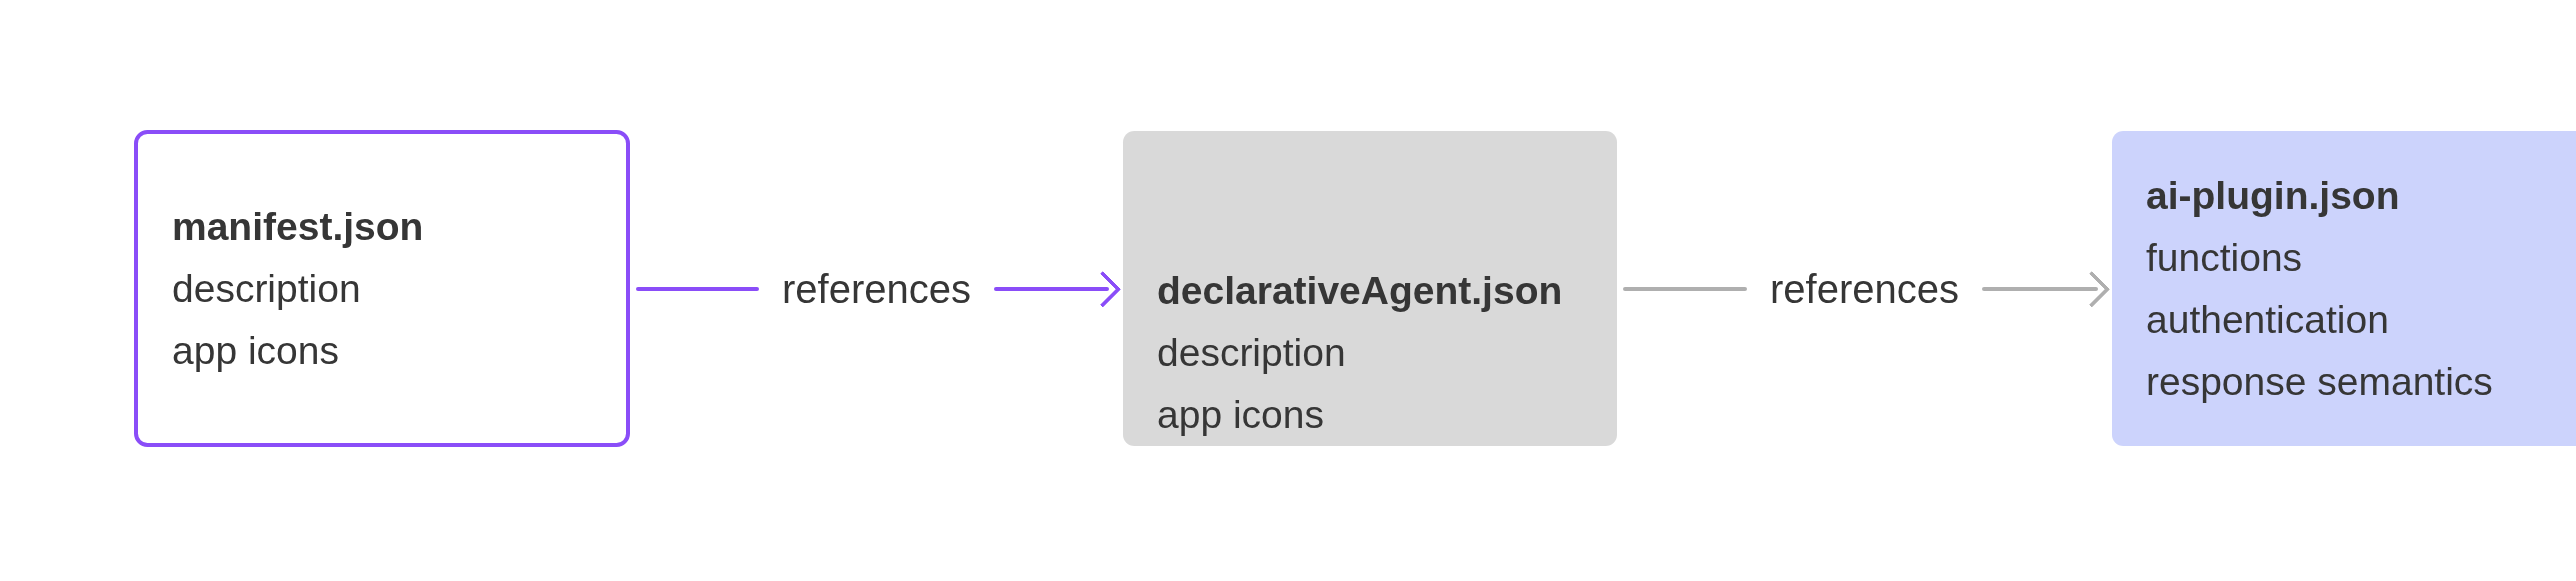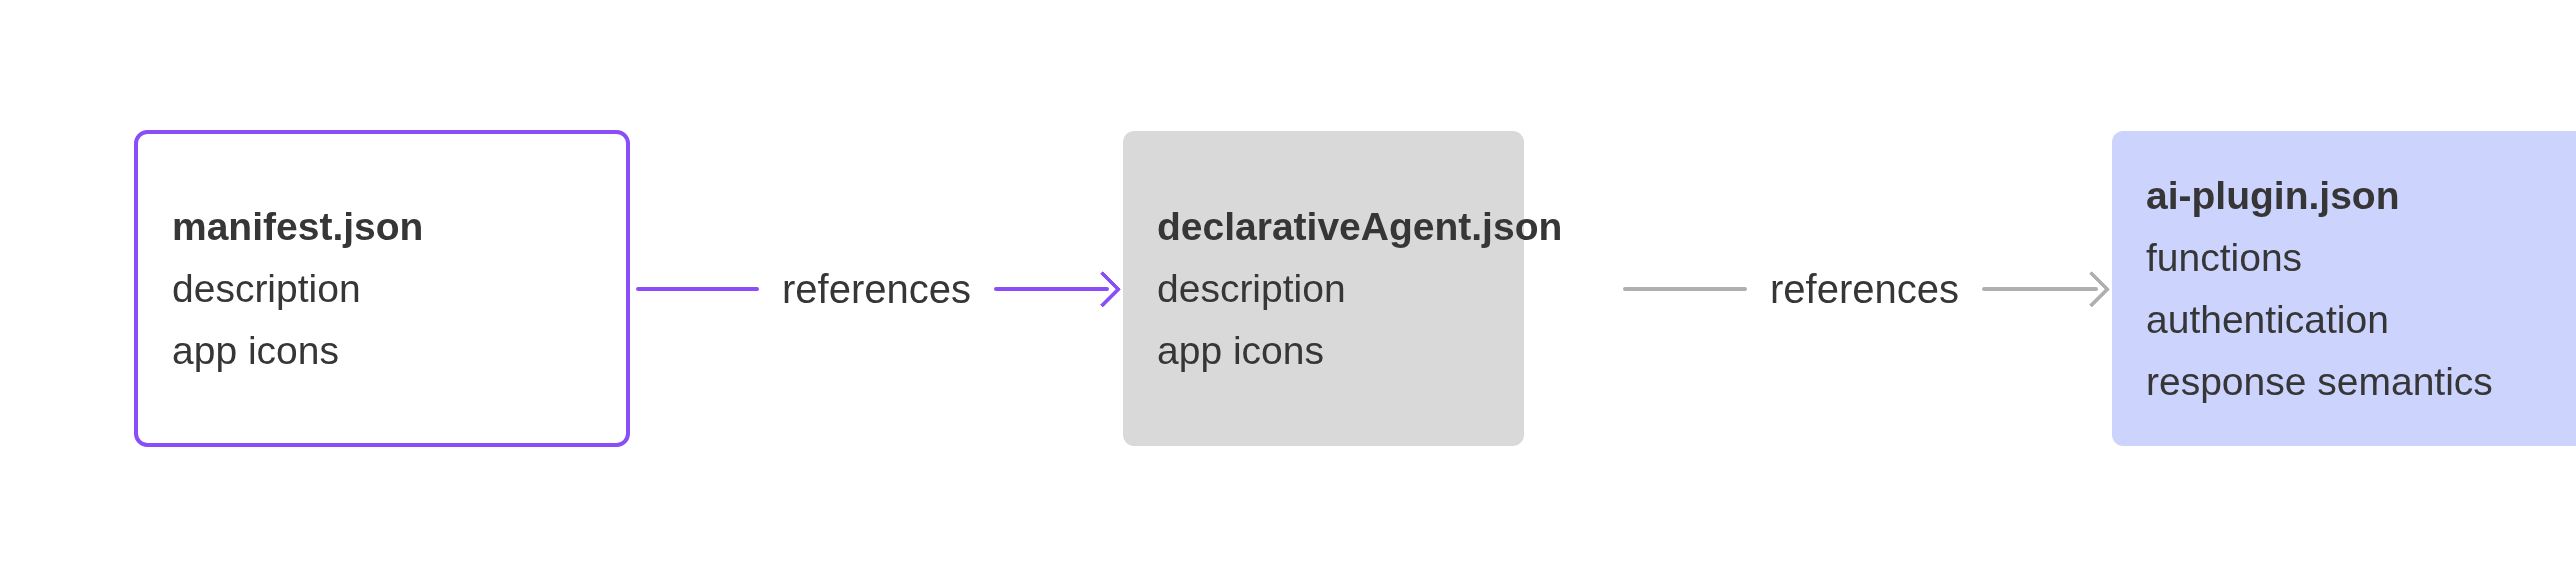--- a/index.html
+++ b/index.html
@@ -26,21 +26,21 @@
     padding-left: 34px;
     padding-right: 15.5px;
     font-size: 39px;
     line-height: 62px;
     letter-spacing: 0;
   }
   .node .node-title { font-weight: 700; white-space: nowrap; }
   .node .node-item  { font-weight: 400; white-space: nowrap; }
 
   .node-1 { left: 134px;  top: 130px; width: 496px; height: 317px; border: 4.1px solid #8A4DF8; border-radius: 13.4px; background: #ffffff; }
-  .node-2 { left: 1123px; top: 131px; width: 401px; height: 315px; background: #D9D9D9; }
+  .node-2 { left: 1123px; top: 131px; width: 494px; height: 315px; background: #D9D9D9; justify-content: flex-end; }
   .node-3 { left: 2112px; top: 131px; width: 494px; height: 315px; background: #CCD3FC; }
 
   .edge {
     position: absolute;
     top: 258px;
     height: 62px;
     display: flex;
     align-items: center;
   }
   .edge-1 { left: 636px; width: 481px; }

